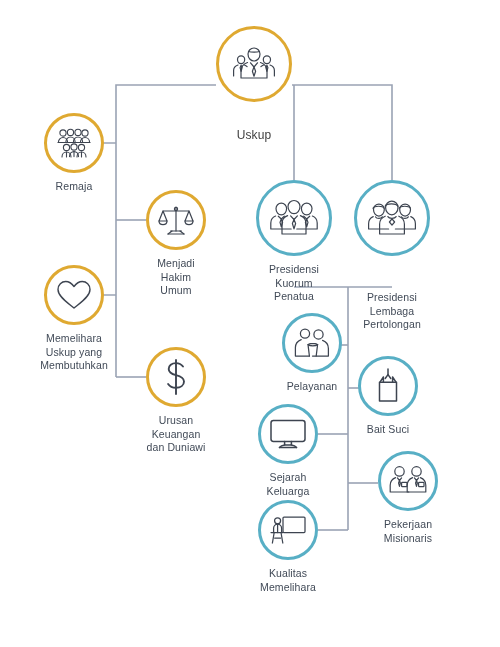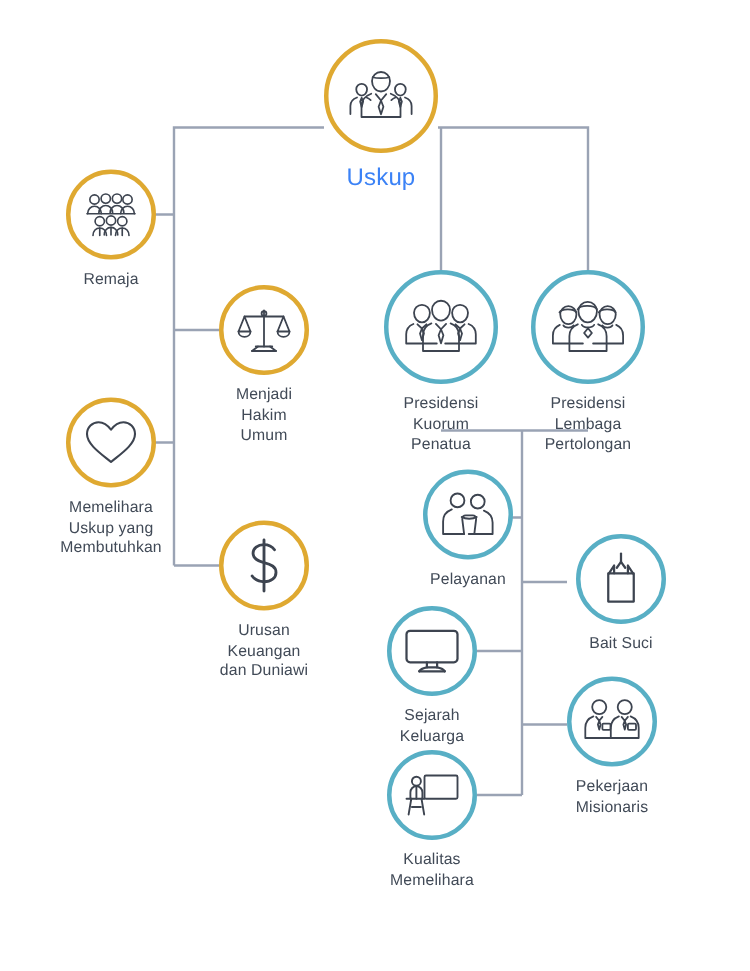--- a/index.html
+++ b/index.html
@@ -26,21 +26,21 @@
   .ring svg{display:block;}
   .label{
     margin-top:7px;
     text-align:center;
     font-size:10.5px;
     line-height:13.5px;
     color:#414a57;
     white-space:pre-line;
     letter-spacing:.1px;
   }
-  .label.big{font-size:16px;line-height:18px;margin-top:8px;color:#3b82f6;}
+  .label.big{font-size:12px;line-height:18px;margin-top:24px;color:#404040;}
 </style>
 </head>
 <body>
 
 <div id="chart">
 
   <svg class="links" viewBox="0 0 500 647" xmlns="http://www.w3.org/2000/svg">
     <g fill="none" stroke="#9aa3b4" stroke-width="1.6">
 
       <path d="M216 85 H116 V377"></path>
@@ -180,21 +180,21 @@
           <path d="M17.6 17.6c-3.6 1.3-5.6 4-5.6 7.9V36h24V25.5c0-3.9-2-6.6-5.6-7.9"></path>
           <path d="M20.6 17.9 24 21.5l3.4-3.6"></path>
           <path d="M24 21.5l-1.6 4 1.6 5.4 1.6-5.4z"></path>
         </svg>
       </span>
     </div>
     <div class="label">Presidensi Kuorum
 Penatua</div>
   </div>
 
-  <div class="node" style="left:354px;top:180px;width:76px;">
+  <div class="node" style="left:354px;top:180px;width:76px;gap:28px;">
     <div class="ring teal" style="width:76px;height:76px;">
       <span>
         <svg width="48" height="40" viewBox="0 0 48 40" fill="none" stroke="#3d4450" stroke-width="1.2" stroke-linecap="round" stroke-linejoin="round">
           <path d="M5.5 11.5a5.4 5.4 0 1 1 10.8 0c0 3.7-2.4 6.6-5.4 6.6s-5.4-2.9-5.4-6.6z"></path>
           <path d="M5 10.3c1.2-2.6 9.6-2.8 11.2 0"></path>
           <path d="M5.2 18.6C2.2 19.9.6 22.3.6 25.7V31h20"></path>
           <path d="M7.6 18.9c1 2 5.6 2 6.7 0"></path>
           <path d="M31.7 11.5a5.4 5.4 0 1 1 10.8 0c0 3.7-2.4 6.6-5.4 6.6s-5.4-2.9-5.4-6.6z"></path>
           <path d="M31.2 10.3c1.2-2.6 9.6-2.8 11.2 0"></path>
           <path d="M42.8 18.6c3 1.3 4.6 3.7 4.6 7.1V31h-20"></path>
@@ -220,21 +220,21 @@
           <path d="M8.2 12.6C4.6 14 2.4 16.7 2.4 20.6V29h14"></path>
           <path d="M29.6 13.4c3.6 1.4 5.8 4.1 5.8 8V29H19.5"></path>
           <path d="M16.4 29l-1.2-9.8c-.2-1.6.9-2.6 2.3-2.6h4.6c1.4 0 2.5 1 2.3 2.6L23.2 29"></path>
           <path d="M14.8 17.6c2.5 1.6 7.5 1.6 10 0"></path>
         </svg>
       </span>
     </div>
     <div class="label">Pelayanan</div>
   </div>
 
-  <div class="node" style="left:384px;top:356px;width:60px;">
+  <div class="node" style="left:358px;top:356px;width:60px;">
     <div class="ring teal" style="width:60px;height:60px;">
       <span>
         <svg width="30" height="36" viewBox="0 0 30 36" fill="none" stroke="#3d4450" stroke-width="1.5" stroke-linecap="round" stroke-linejoin="round">
           <path d="M15 1v6"></path>
           <path d="M12.2 10.5 15 6.6l2.8 3.9"></path>
           <path d="M7 14.2 10.4 9v5.2"></path>
           <path d="M23 14.2 19.6 9v5.2"></path>
           <path d="M6.5 14.2h17V33h-17z"></path>
         </svg>
       </span>

